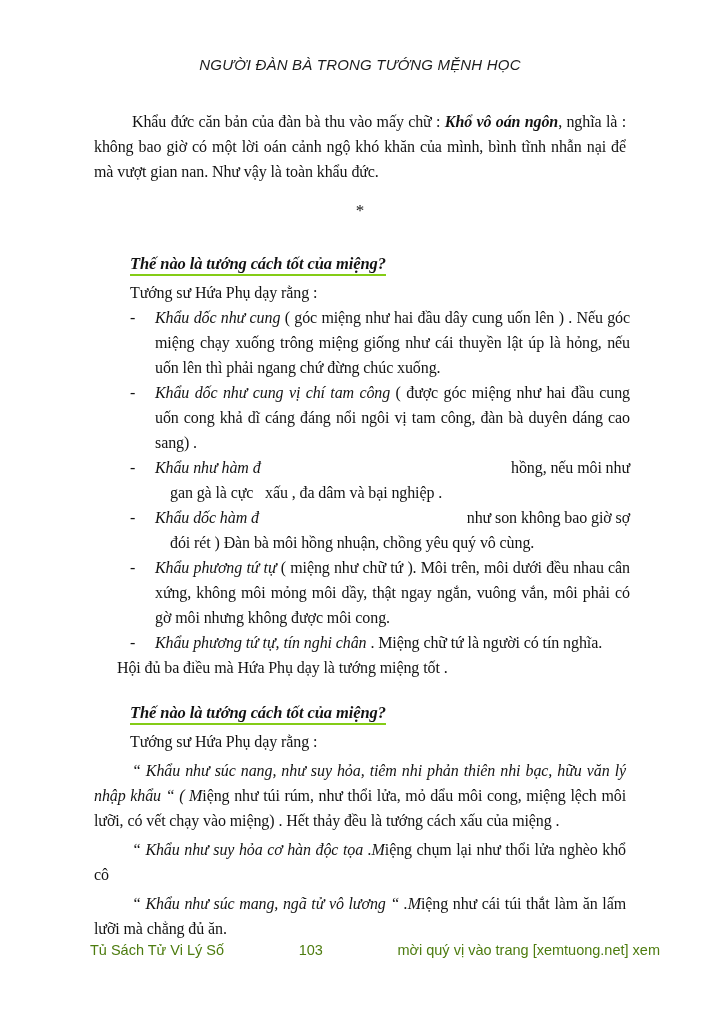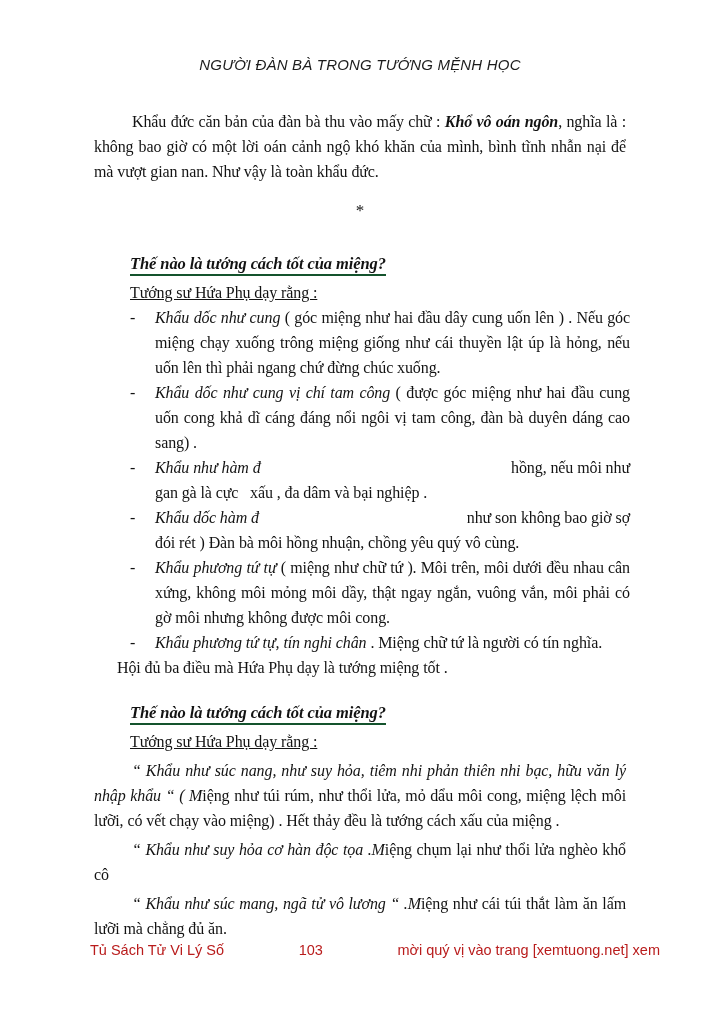--- a/index.html
+++ b/index.html
@@ -31,55 +31,55 @@
   .indent { text-indent:38px; }
   .separator { text-align:center; margin:14px 0 0 0; font-size:17px; }
   .heading {
     margin:28px 0 0 40px;
     font-size:16.5px;
     font-weight:bold;
     font-style:italic;
     line-height:25px;
   }
   .heading .heading-text {
-    border-bottom:2px solid #14532d;
+    border-bottom:2px solid #84cc16;
     padding-bottom:1px;
   }
   .heading-2 { margin-top:20px; }
-  .lede { margin:4px 0 0 40px; text-align:left;text-decoration:underline; }
+  .lede { margin:4px 0 0 40px; text-align:left; }
   .list { margin:0; }
   .item {
     position:relative;
     padding-left:65px;
     text-align:justify;
     margin:0;
   }
   .dash {
     position:absolute;
     left:40px; top:0;
     font-style:normal;
   }
   .term { font-style:italic; }
   .gap-line {
     display:flex;
     justify-content:space-between;
   }
-  .cont { display:block; }
+  .cont { display:block;margin-left:15px; }
   .closing { margin:0 0 0 27px; text-align:left; }
   .quote { font-style:italic; }
   .page-footer {
     position:absolute;
     left:90px; right:57px; top:938px;
     display:flex;
     justify-content:space-between;
     align-items:baseline;
     font-family:"Liberation Sans", sans-serif;
     font-size:14.5px;
     letter-spacing:0;
-    color:#b91c1c;
+    color:#4d7c0f;
   }
 </style>
 </head>
 <body>
 
 <div class="page">
 
   <div class="running-header">NGƯỜI ĐÀN BÀ TRONG TƯỚNG MỆNH HỌC</div>
 
   <p class="para intro indent"><span>Khẩu đức căn bản của đàn bà thu vào mấy chữ : </span><b><i>Khổ vô oán ngôn</i></b><span>, nghĩa là : không bao giờ có một lời oán cảnh ngộ khó khăn của mình, bình tĩnh nhẫn nại để mà vượt gian nan. Như vậy là toàn khẩu đức.</span></p>

